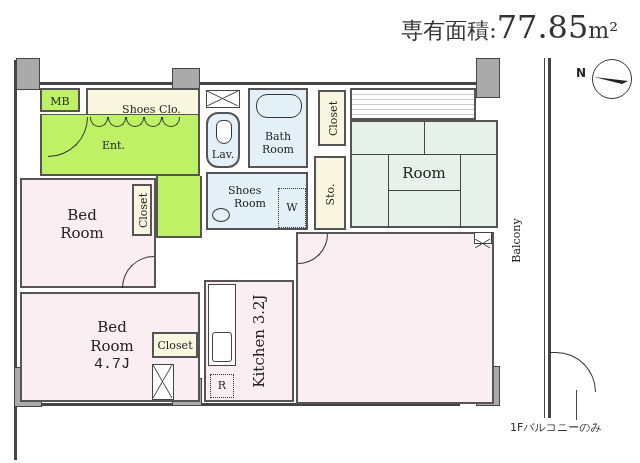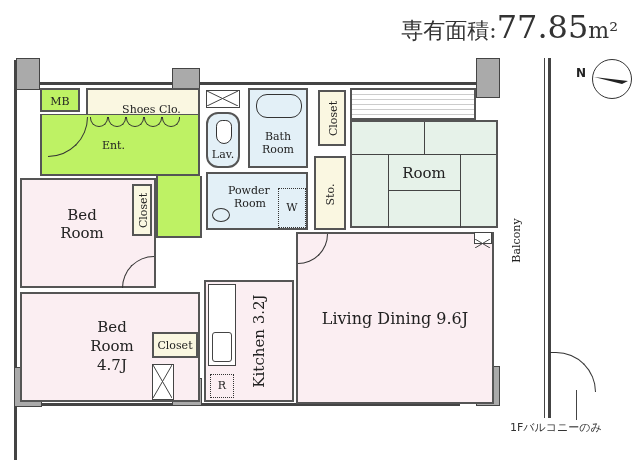--- a/index.html
+++ b/index.html
@@ -83,21 +83,21 @@
       </svg>
   </div>
 
   <div class="room blue" style="left:248px;top:88px;width:60px;height:80px;">
     <div style="position:absolute;left:6px;top:4px;width:44px;height:22px;border:1.5px solid #333;border-radius:11px;"></div>
     <div class="lbl sm" style="left:0;right:0;top:40px;">Bath</div>
     <div class="lbl sm" style="left:0;right:0;top:53px;">Room</div>
   </div>
 
   <div class="room blue" style="left:206px;top:172px;width:102px;height:58px;">
-    <div class="lbl sm" style="left:20px;top:10px;">Powder</div>
+    <div class="lbl sm" style="left:20px;top:10px;">Shoes</div>
     <div class="lbl sm" style="left:26px;top:23px;">Room</div>
     <div style="position:absolute;left:4px;top:34px;width:16px;height:12px;border:1.5px solid #333;border-radius:50%;"></div>
     <div style="position:absolute;left:70px;top:14px;width:26px;height:38px;border:1.5px dotted #333;">
       <div class="lbl sm" style="left:0;right:0;top:12px;">W</div>
     </div>
   </div>
 
   <div class="room cream" style="left:318px;top:90px;width:28px;height:56px;">
     <div class="lbl sm vert-rot" style="left:-12px;top:20px;width:50px;">Closet</div>
   </div>
@@ -122,21 +122,21 @@
     <div class="lbl" style="left:20px;width:80px;top:44px;">Room</div>
     <div class="door-arc" style="left:100px;top:76px;width:32px;height:32px;border-radius:32px 0 0 0;border-right:none;border-bottom:none;"></div>
   </div>
   <div class="room cream" style="left:132px;top:184px;width:20px;height:52px;">
     <div class="lbl sm vert-rot" style="left:-16px;top:18px;width:50px;">Closet</div>
   </div>
 
   <div class="room pink" style="left:20px;top:292px;width:180px;height:110px;">
     <div class="lbl" style="left:50px;width:80px;top:24px;">Bed</div>
     <div class="lbl" style="left:50px;width:80px;top:43px;">Room</div>
-    <div class="lbl" style="left:50px;width:80px;top:62px;">4.7J</div>
+    <div class="lbl" style="left:50px;width:80px;top:62px;font-family:Liberation Mono, monospace;">4.7J</div>
   </div>
   <div class="room cream" style="left:152px;top:332px;width:46px;height:26px;">
     <div class="lbl sm" style="left:0;right:0;top:5px;">Closet</div>
   </div>
   <div class="xbox" style="left:152px;top:364px;width:22px;height:36px;">
     <svg width="19" height="33" viewBox="0 0 19 33">
         <line x1="0" y1="0" x2="19" y2="33" stroke="#444"></line>
         <line x1="19" y1="0" x2="0" y2="33" stroke="#444"></line>
       </svg>
   </div>
@@ -144,21 +144,20 @@
   <div class="room pink" style="left:204px;top:280px;width:90px;height:122px;">
     <div style="position:absolute;left:2px;top:2px;width:26px;height:80px;border:1.5px solid #444;background:#fff;"></div>
     <div style="position:absolute;left:6px;top:50px;width:18px;height:28px;border:1.5px solid #444;border-radius:3px;"></div>
     <div style="position:absolute;left:4px;top:92px;width:22px;height:22px;border:1.5px dotted #333;">
       <div class="lbl sm" style="left:0;right:0;top:4px;">R</div>
     </div>
     <div class="lbl vert-rot" style="left:-2px;top:50px;width:110px;">Kitchen 3.2J</div>
   </div>
 
   <div class="room pink" style="left:296px;top:232px;width:198px;height:172px;">
-    <div class="lbl" style="left:0;right:0;top:76px;font-size:16px;">Living Dining 9.6J</div>
     <div class="door-arc" style="left:0;top:0;width:30px;height:30px;border-radius:0 0 30px 0;border-left:none;border-top:none;"></div>
   </div>
   <div class="xbox" style="left:474px;top:232px;width:18px;height:12px;">
     <svg width="15" height="9" viewBox="0 0 15 9">
         <line x1="0" y1="0" x2="15" y2="9" stroke="#444"></line>
         <line x1="15" y1="0" x2="0" y2="9" stroke="#444"></line>
       </svg>
   </div>
 
   <div class="abs" style="left:500px;top:84px;width:44px;height:320px;">

